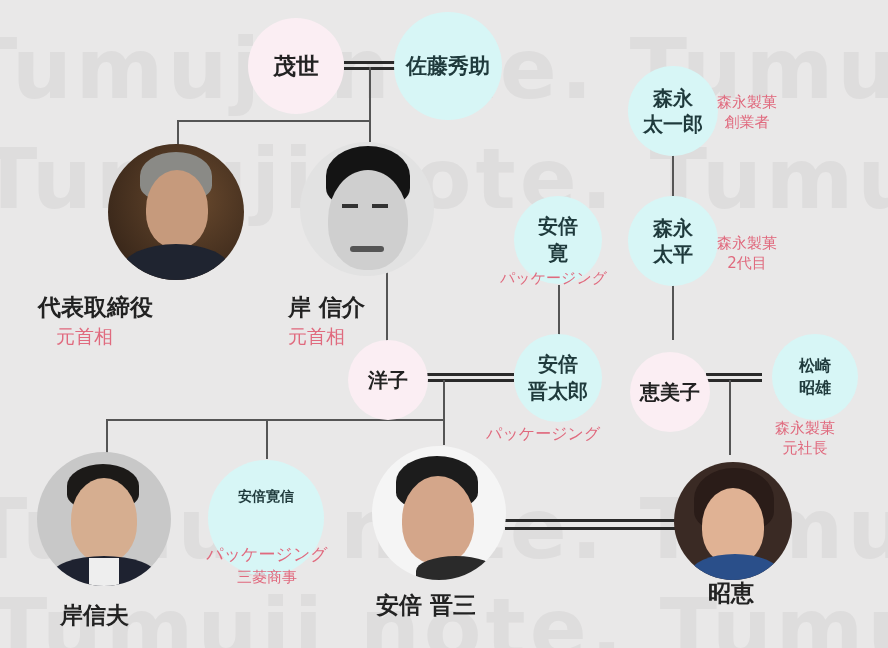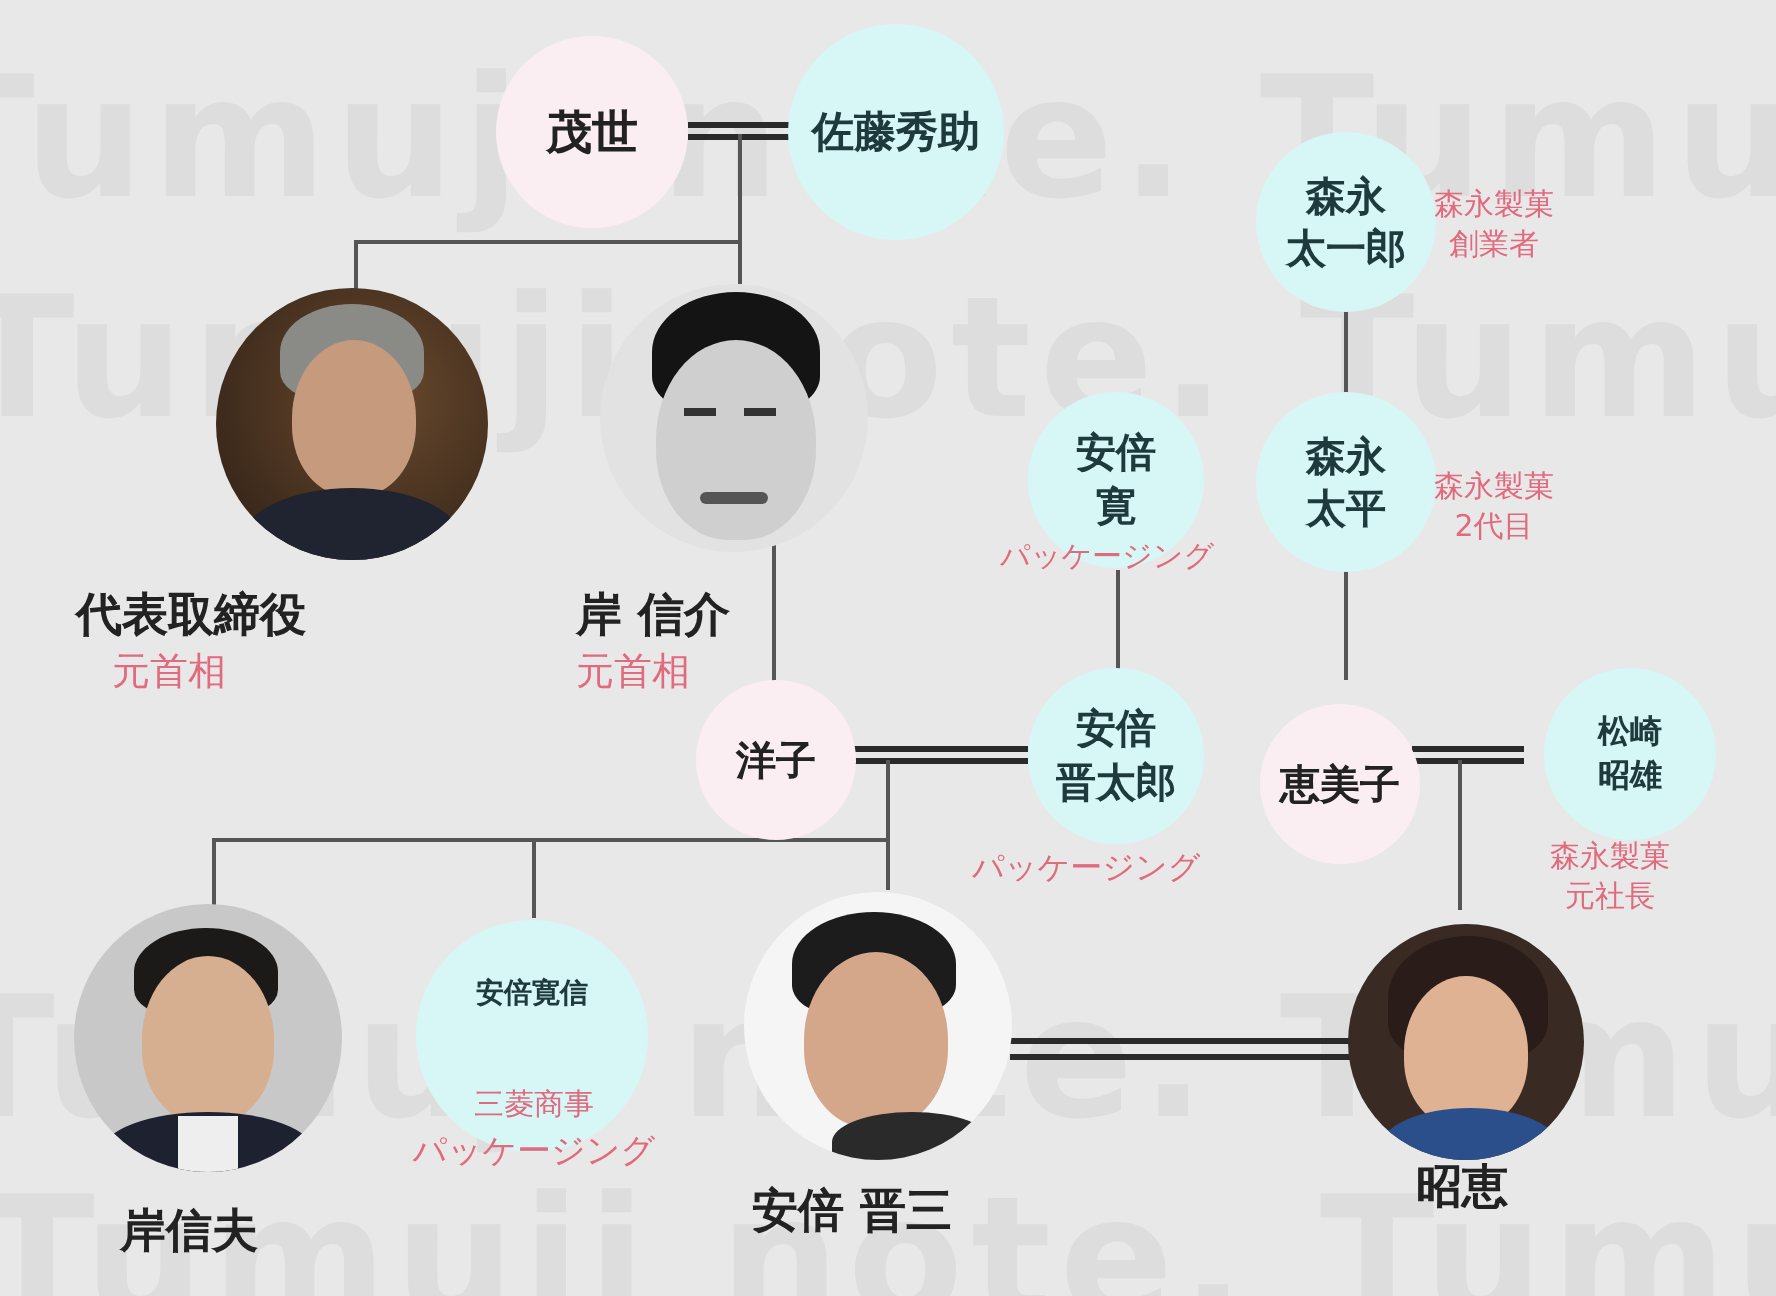--- a/index.html
+++ b/index.html
@@ -153,22 +153,22 @@
   <div class="head" style="left:34px;top:26px;width:66px;height:84px;background:#d6ae90;"></div>
   <div class="body" style="left:14px;top:104px;width:106px;height:40px;background:#1e2230;"></div>
   <div style="position:absolute;left:52px;top:106px;width:30px;height:30px;background:#eee;"></div>
 </div>
 <div class="name" style="left:60px;top:600px;">岸信夫</div>
 
 <div class="node cyan" style="left:208px;top:460px;width:116px;height:116px;font-size:14px;justify-content:flex-start;padding-top:28px;box-sizing:border-box;">
   <span>安倍寛信</span>
 </div>
 <div class="role" style="left:195px;top:542px;width:144px;line-height:1.45;">
+  <div style="font-size:17px;">パッケージング</div>
   <div>三菱商事</div>
-  <div style="font-size:17px;">パッケージング</div>
 </div>
 
 <div class="photo" style="left:372px;top:446px;width:134px;height:134px;">
   <div class="bg" style="background:#f5f5f5;"></div>
   <div class="hair" style="left:24px;top:10px;width:82px;height:52px;background:#1c1c1c;"></div>
   <div class="head" style="left:30px;top:30px;width:72px;height:88px;background:#d4a68a;"></div>
   <div class="body" style="left:44px;top:110px;width:80px;height:30px;background:#2a2a2a;"></div>
 </div>
 <div class="name" style="left:376px;top:590px;">安倍 晋三</div>
 

